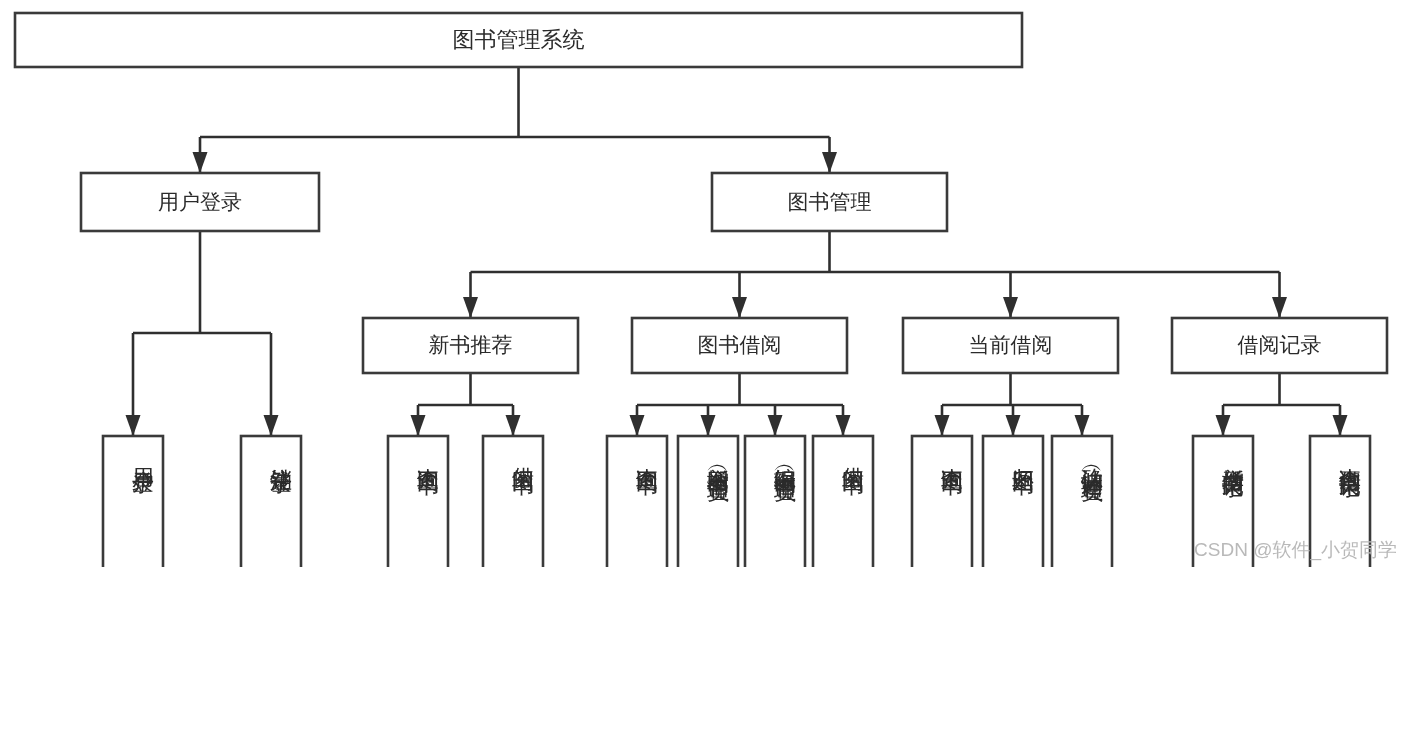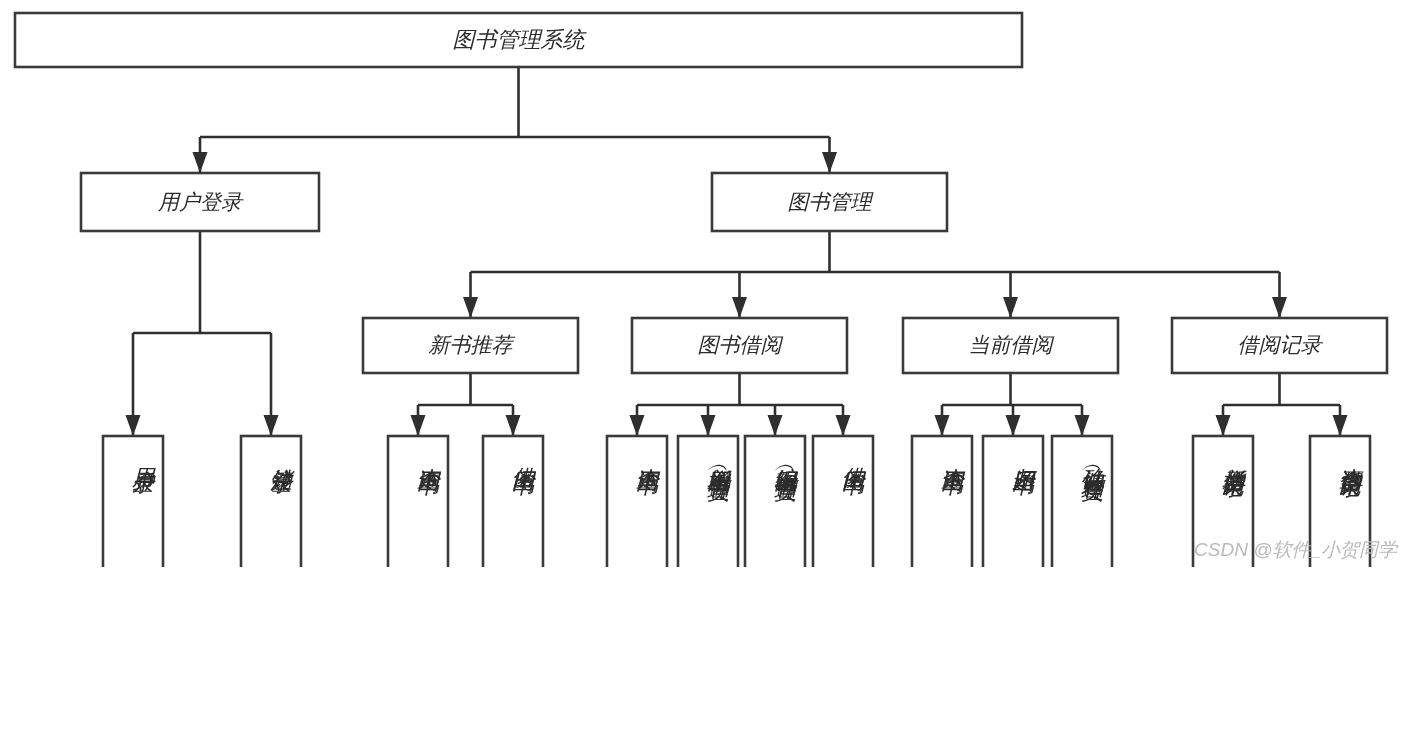--- a/index.html
+++ b/index.html
@@ -10,21 +10,20 @@
   }
   body {
     font-family: "Liberation Sans", "DejaVu Sans", sans-serif;
   }
   #diagram-root {
     position: relative;
     width: 1405px;
     height: 567px;
     background: #ffffff;
     overflow: hidden;
-    font-style: italic;
   }
   svg#flow-svg {
     position: absolute;
     left: 0;
     top: 0;
     width: 1405px;
     height: 747px;
     display: block;
   }
   .node-box {

